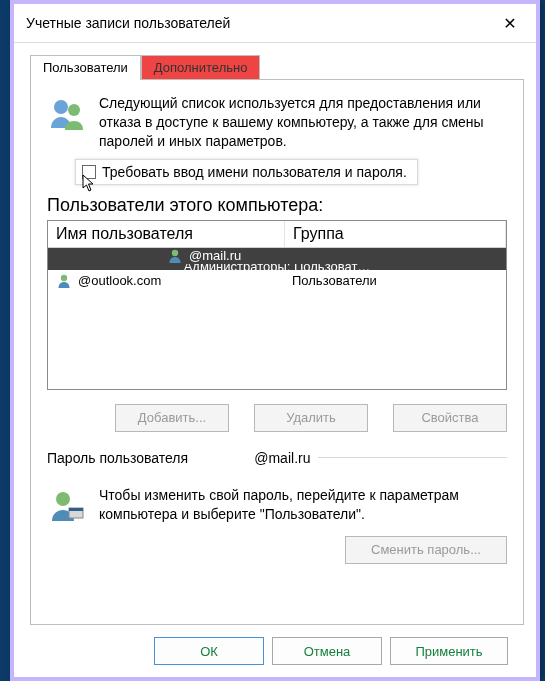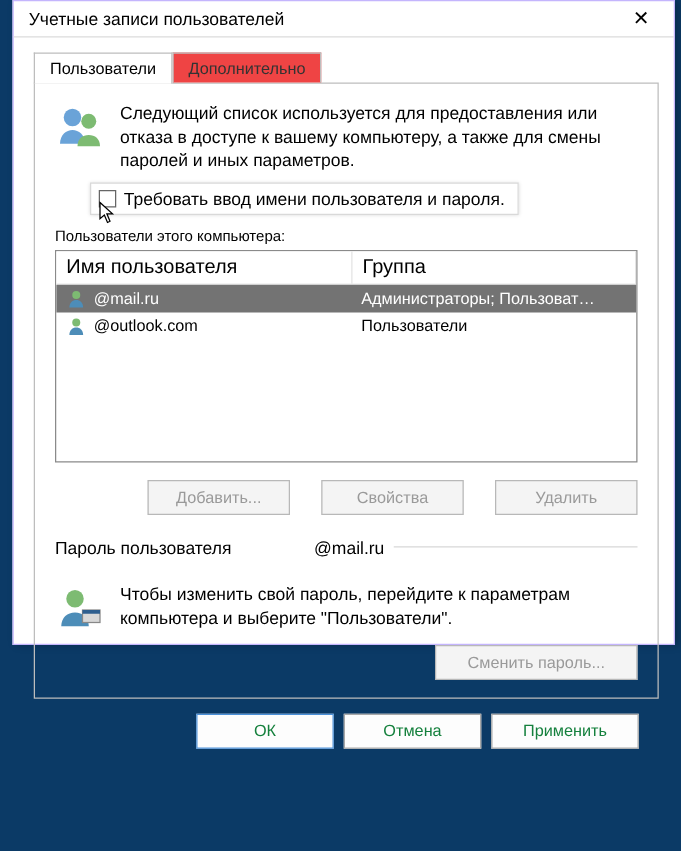--- a/index.html
+++ b/index.html
@@ -11,23 +11,23 @@
     font-family: "Segoe UI", Tahoma, sans-serif;
     font-size: 13px;
     color: #000;
     overflow: hidden;
   }
   .window {
     position: absolute;
     left: 10px;
     top: 0;
     width: 530px;
-    height: 516px;
-    background: #fff;
-    border: 1px solid #c4b5fd;
+    height: 681px;
+    background: #fff;
+    border: 4px solid #c4b5fd;
     box-shadow: 3px 0 6px rgba(0,0,0,0.25);
     box-sizing: border-box;
     display: flex;
     flex-direction: column;
   }
   .titlebar {
     height: 38px;
     display: flex;
     align-items: center;
     padding: 0 6px 0 12px;
@@ -112,21 +112,21 @@
     box-sizing: border-box;
   }
   .cursor {
     position: absolute;
     left: 6px;
     top: 14px;
     width: 14px;
     height: 18px;
   }
   .section-label {
-    font-size: 12px;
+    font-size: 18px;
     margin-bottom: 4px;
   }
   .listview {
     border: 1px solid #8a8a8a;
     height: 168px;
     background: #fff;
     font-size: 13px;
     overflow: hidden;
   }
   .lv-header {
@@ -140,22 +140,23 @@
     font-size: 16px;
   }
   .lv-col.name { width: 220px; }
   .lv-col.grp  { flex:1; }
   .lv-row {
     display: flex;
     align-items: center;
     height: 22px;
   }
   .lv-row.selected {
-    background: #737373;
+    background: #404040;
     color: #fff;
+    flex-direction: column;
   }
   .lv-cell {
     padding: 0 8px;
     display: flex;
     align-items: center;
     gap: 6px;
     overflow: hidden;
     white-space: nowrap;
   }
   .lv-cell.name { width: 220px; }
@@ -293,22 +294,22 @@
             <span class="muted-text">@outlook.com</span>
           </div>
           <div class="lv-cell grp">
               <span class="muted-text">Пользователи</span>
             </div>
         </div>
       </div>
 
       <div class="btn-row">
         <div class="btn">Добавить...</div>
+        <div class="btn">Удалить</div>
         <div class="btn">Свойства</div>
-        <div class="btn">Удалить</div>
       </div>
 
       <div class="group-sep">
         <span style="white-space:pre;">Пароль пользователя                 @mail.ru</span>
         <span class="line"></span>
       </div>
 
       <div class="pwd-row">
         <div class="big-ico">
           <svg viewBox="0 0 40 40">

